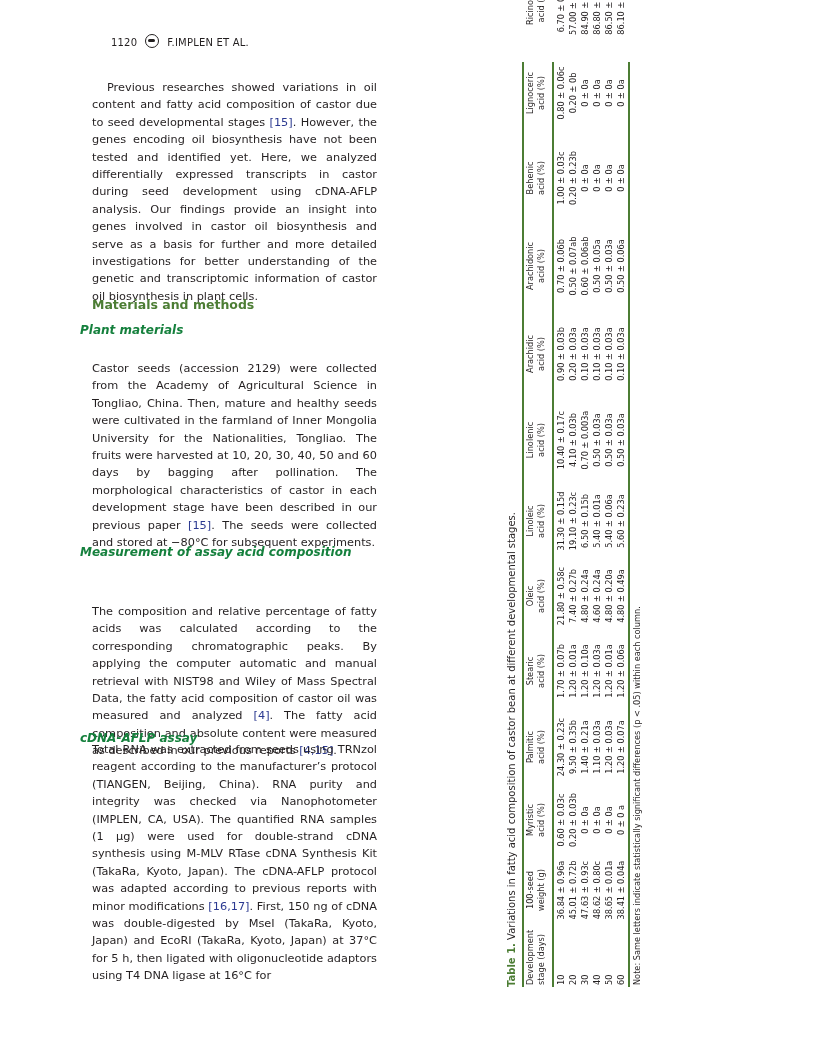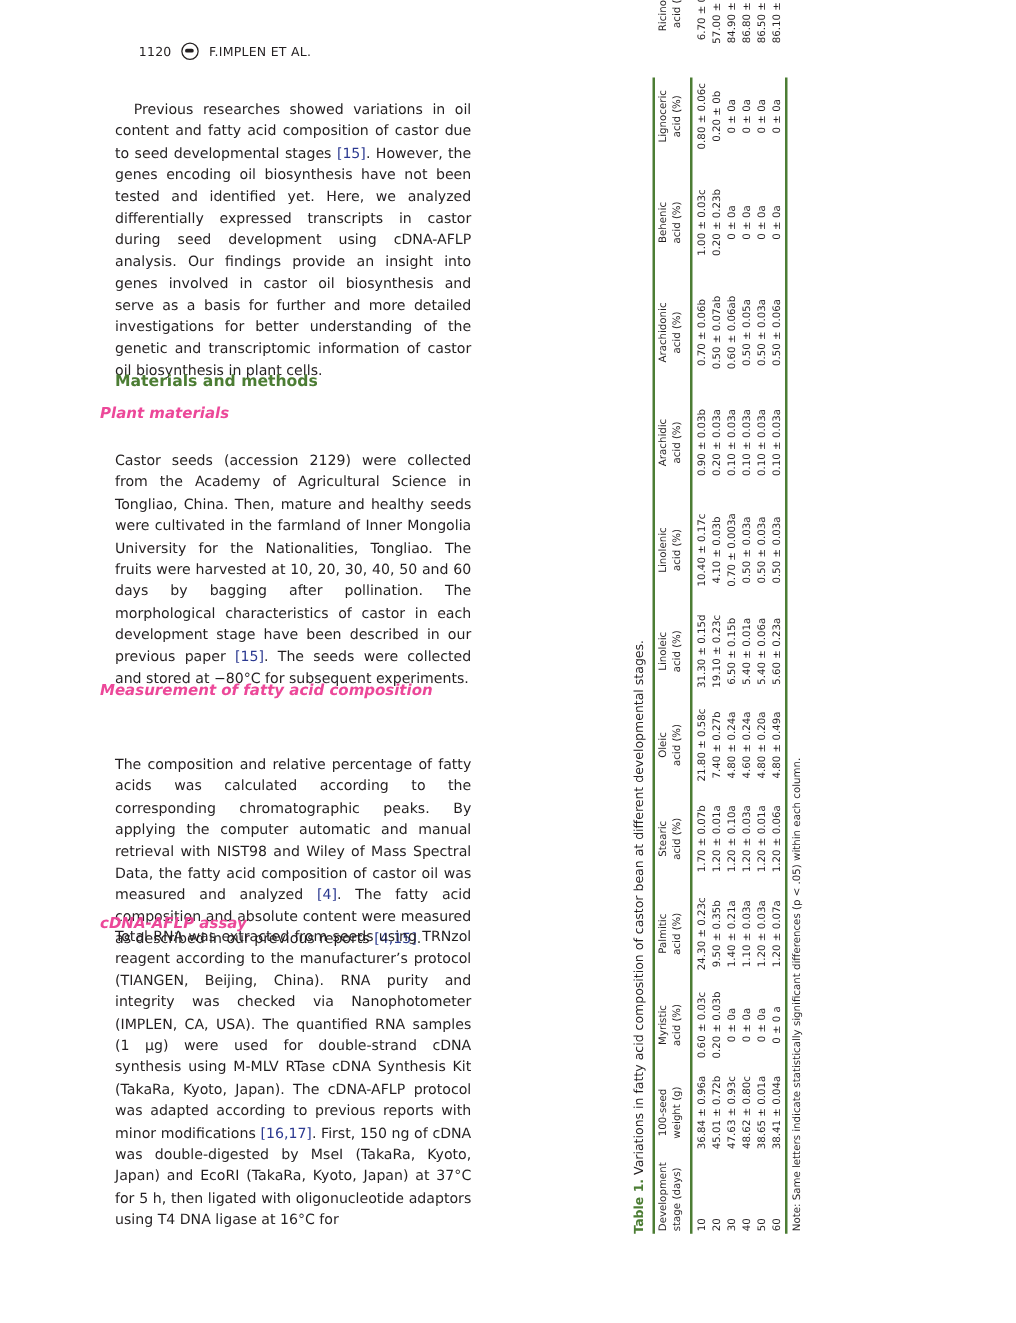--- a/index.html
+++ b/index.html
@@ -7,21 +7,21 @@
          font-family:"DejaVu Sans", "Liberation Sans", sans-serif; color:#231f20; }
   .running-head { position:absolute; left:80px; top:34px; font-size:10px; letter-spacing:0.2px; display:flex; align-items:flex-end;margin-left:31px; }
   .running-head .pg { margin-right:8px; }
   .running-head .logo { width:14px; height:14px; border:1.5px solid #231f20; border-radius:50%; box-sizing:border-box; margin-right:8px; position:relative; }
   .running-head .logo::after { content:""; position:absolute; left:2px; top:4px; width:7px; height:3px; background:#231f20; border-radius:2px; }
   .col { position:absolute; left:80px; width:309px; font-size:11.3px; line-height:17.4px; text-align:justify; }
   .col p { margin:12px; }
   .indent { text-indent:15px; }
   .ref { color:#2b3990; }
   .h1 { position:absolute; left:80px; font-size:12.5px; font-weight:bold; color:#4c7d34; }
-  .h2 { position:absolute; left:80px; font-size:12px; font-weight:bold; font-style:italic; color:#ec4899; }
+  .h2 { position:absolute; left:80px; font-size:12px; font-weight:bold; font-style:italic; color:#15803d; }
   
   .table-wrap { position:absolute; left:505px; top:987px; width:925px; height:140px;
                 transform-origin:0 0; transform:rotate(-90deg); font-size:8.2px; color:#231f20; }
   .tcap { position:absolute; left:0; top:1px; font-size:10px; white-space:nowrap; }
   .tcap .lbl { color:#4c7d34; font-weight:bold; }
   .rule { position:absolute; left:0; width:925px; height:2px; background:#4c7d34; }
   .rule.top { top:17px; } .rule.mid { top:47px; } .rule.bot { top:123px; }
   .thead, .trow { position:absolute; left:0; width:925px; display:flex; }
   .thead { top:20px; height:26px; }
   .thead .c { line-height:11px; text-align:center; white-space:nowrap; }
@@ -44,21 +44,21 @@
 <div class="col" style="top:67px;">
   <p class="indent"><span>Previous researches showed variations in oil content and fatty acid composition of castor due to seed developmental stages </span><span class="ref">[15]</span><span>. However, the genes encoding oil biosynthesis have not been tested and identified yet. Here, we analyzed differentially expressed transcripts in castor during seed development using cDNA-AFLP analysis. Our findings provide an insight into genes involved in castor oil biosynthesis and serve as a basis for further and more detailed investigations for better understanding of the genetic and transcriptomic information of castor oil biosynthesis in plant cells.</span></p>
 </div>
 
 <div class="h1" style="top:297px;margin-left:12px;">Materials and methods</div>
 <div class="h2" style="top:323px;">Plant materials</div>
 <div class="col" style="top:348px;">
   <p><span>Castor seeds (accession 2129) were collected from the Academy of Agricultural Science in Tongliao, China. Then, mature and healthy seeds were cultivated in the farmland of Inner Mongolia University for the Nationalities, Tongliao. The fruits were harvested at 10, 20, 30, 40, 50 and 60 days by bagging after pollination. The morphological characteristics of castor in each development stage have been described in our previous paper </span><span class="ref">[15]</span><span>. The seeds were collected and stored at −80°C for subsequent experiments.</span></p>
 </div>
 
-<div class="h2" style="top:545px;">Measurement of fatty acid composition</div>
+<div class="h2" style="top:545px;">Measurement of assay acid composition</div>
 <div class="col" style="top:591px;">
   <p><span>The composition and relative percentage of fatty acids was calculated according to the corresponding chromatographic peaks. By applying the computer automatic and manual retrieval with NIST98 and Wiley of Mass Spectral Data, the fatty acid composition of castor oil was measured and analyzed </span><span class="ref">[4]</span><span>. The fatty acid composition and absolute content were measured as described in our previous reports </span><span class="ref">[4,15]</span><span>.</span></p>
 </div>
 
 <div class="h2" style="top:731px;text-align:right;">cDNA-AFLP assay</div>
 <div class="col" style="top:729px;">
   <p><span>Total RNA was extracted from seeds using TRNzol reagent according to the manufacturer’s protocol (TIANGEN, Beijing, China). RNA purity and integrity was checked via Nanophotometer (IMPLEN, CA, USA). The quantified RNA samples (1&nbsp;µg) were used for double-strand cDNA synthesis using M-MLV RTase cDNA Synthesis Kit (TakaRa, Kyoto, Japan). The cDNA-AFLP protocol was adapted according to previous reports with minor modifications </span><span class="ref">[16,17]</span><span>. First, 150&nbsp;ng of cDNA was double-digested by MseI (TakaRa, Kyoto, Japan) and EcoRI (TakaRa, Kyoto, Japan) at 37°C for 5&nbsp;h, then ligated with oligonucleotide adaptors using T4 DNA ligase at 16°C for</span></p>
 </div>
 
 <div class="table-wrap">

